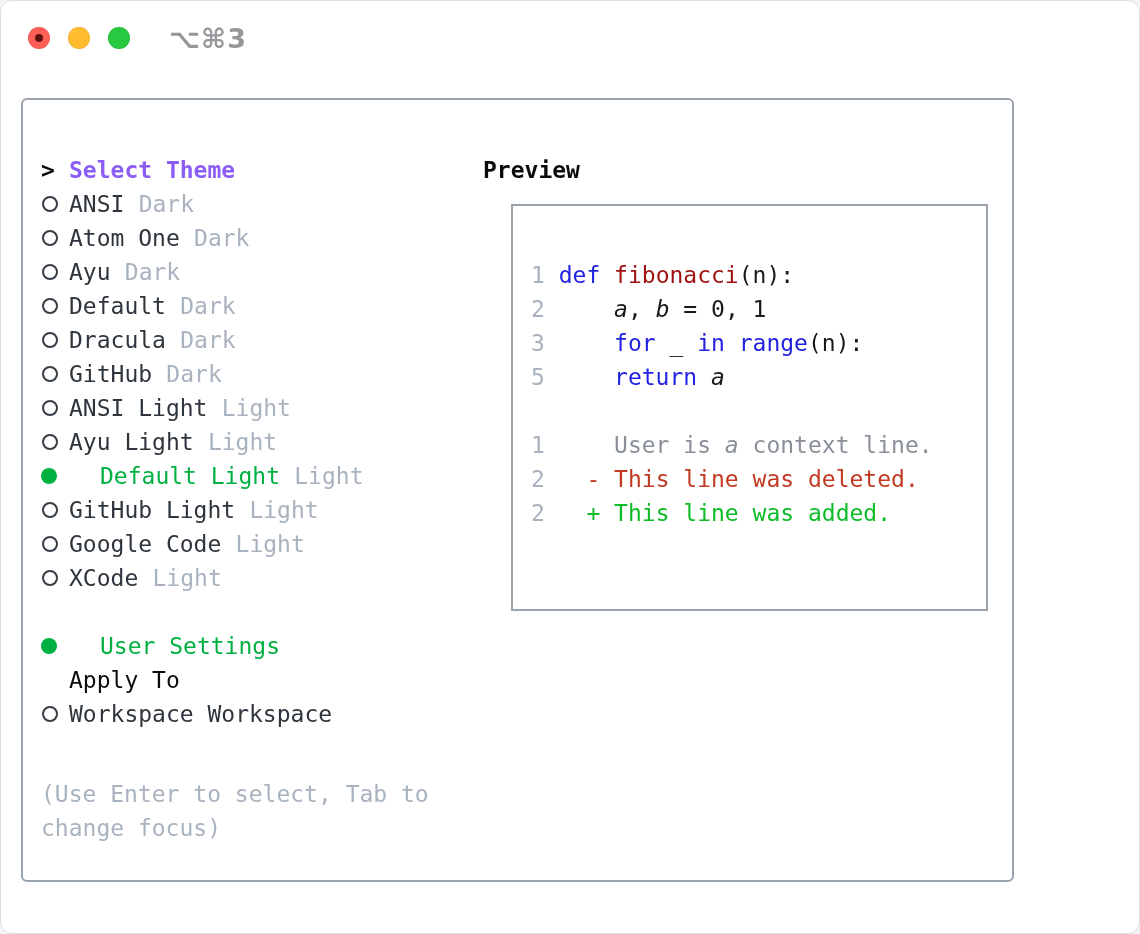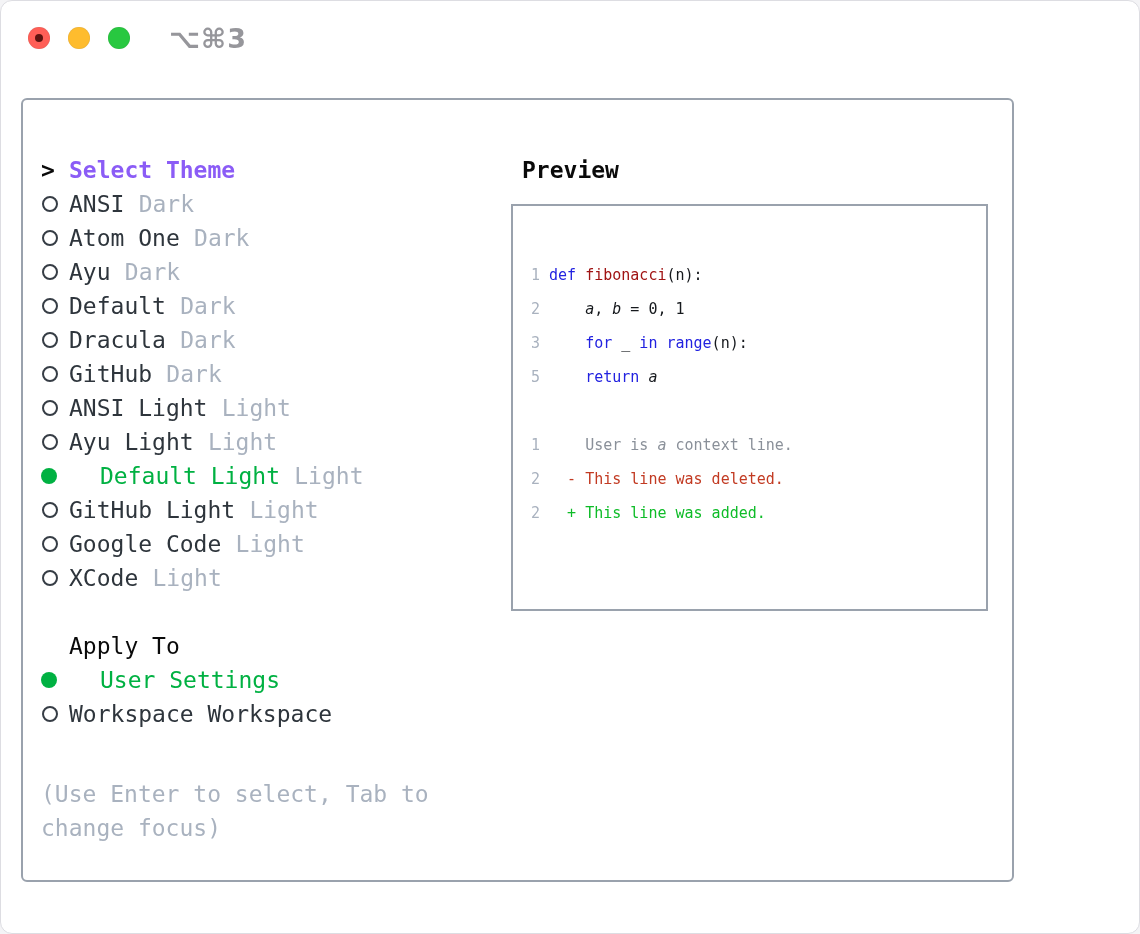--- a/index.html
+++ b/index.html
@@ -26,23 +26,23 @@
   .ring{width:12px;height:12px;border:2px solid #363d45;border-radius:50%;margin-left:1px;}
   .dot{width:16px;height:16px;border-radius:50%;background:var(--accent-green);}
   .hdr{font-weight:bold;color:#8b5cf6;}
   .name{color:var(--text-dark);}
   .name.sel{color:var(--accent-green);margin-left:31px;}
   .tag{color:var(--muted-gray);margin-left:0.62em;}
   .spacer{height:34px;}
   .help{margin-top:12px;width:420px;color:var(--muted-gray);white-space:normal;}
 
   
-  .preview-title{position:absolute;left:499px;top:53px;height:34px;line-height:34px;font-size:23px;font-weight:bold;color:#0a0a0a;}
+  .preview-title{position:absolute;left:460px;top:53px;height:34px;line-height:34px;font-size:23px;font-weight:bold;color:#0a0a0a;}
   .preview-box{position:absolute;left:488px;top:104px;width:477px;height:407px;border:2px solid var(--border-gray);box-sizing:border-box;background:#fff;padding:18px 0 0 18px;overflow:hidden;}
-  .pline{height:34px;line-height:34px;font-size:15px;white-space:pre;color:var(--code-text);}
+  .pline{height:34px;line-height:34px;font-size:23px;white-space:pre;color:var(--code-text);}
   .ln{display:inline-block;width:2ch;color:var(--muted-gray);}
   .tk-kw{color:var(--keyword-blue);}
   .tk-fn{color:var(--function-red);}
   .tk-v{font-style:italic;}
   .tk-ctx{color:var(--context-gray);}
   .tk-ctxi{color:var(--context-gray);font-style:italic;}
   .tk-del{color:var(--diff-deleted-red);}
   .tk-add{color:var(--diff-added-green);}
 </style>
 </head>
@@ -68,22 +68,22 @@
         <div class="row"><span class="marker"><span class="ring"></span></span><span class="name">Default</span><span class="tag">Dark</span></div>
         <div class="row"><span class="marker"><span class="ring"></span></span><span class="name">Dracula</span><span class="tag">Dark</span></div>
         <div class="row"><span class="marker"><span class="ring"></span></span><span class="name">GitHub</span><span class="tag">Dark</span></div>
         <div class="row"><span class="marker"><span class="ring"></span></span><span class="name">ANSI Light</span><span class="tag">Light</span></div>
         <div class="row"><span class="marker"><span class="ring"></span></span><span class="name">Ayu Light</span><span class="tag">Light</span></div>
         <div class="row"><span class="marker"><span class="dot"></span></span><span class="name sel">Default Light</span><span class="tag">Light</span></div>
         <div class="row"><span class="marker"><span class="ring"></span></span><span class="name">GitHub Light</span><span class="tag">Light</span></div>
         <div class="row"><span class="marker"><span class="ring"></span></span><span class="name">Google Code</span><span class="tag">Light</span></div>
         <div class="row"><span class="marker"><span class="ring"></span></span><span class="name">XCode</span><span class="tag">Light</span></div>
         <div class="spacer"></div>
+        <div class="row"><span class="marker"><span class="dot"></span></span><span class="name sel">User Settings</span></div>
         <div class="row"><span class="marker"></span><span style="color: rgb(10, 10, 10);">Apply To</span></div>
-        <div class="row"><span class="marker"><span class="dot"></span></span><span class="name sel">User Settings</span></div>
         <div class="row"><span class="marker"><span class="ring"></span></span><span class="name">Workspace Workspace</span></div>
         <div class="spacer"></div>
         <div class="help">(Use Enter to select, Tab to change focus)</div>
       </div>
 
     <div class="preview-title">Preview</div>
 
     <div class="preview-box">
 
     <div class="pline"><span class="ln"></span></div>

